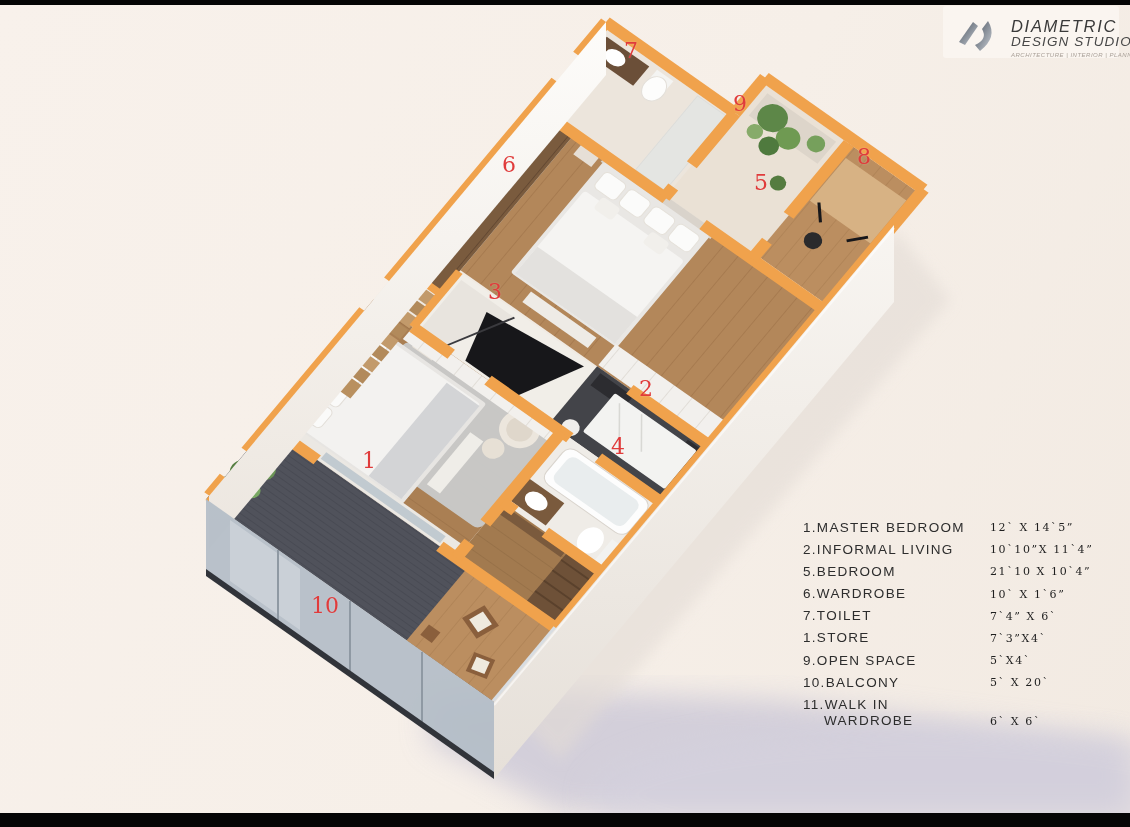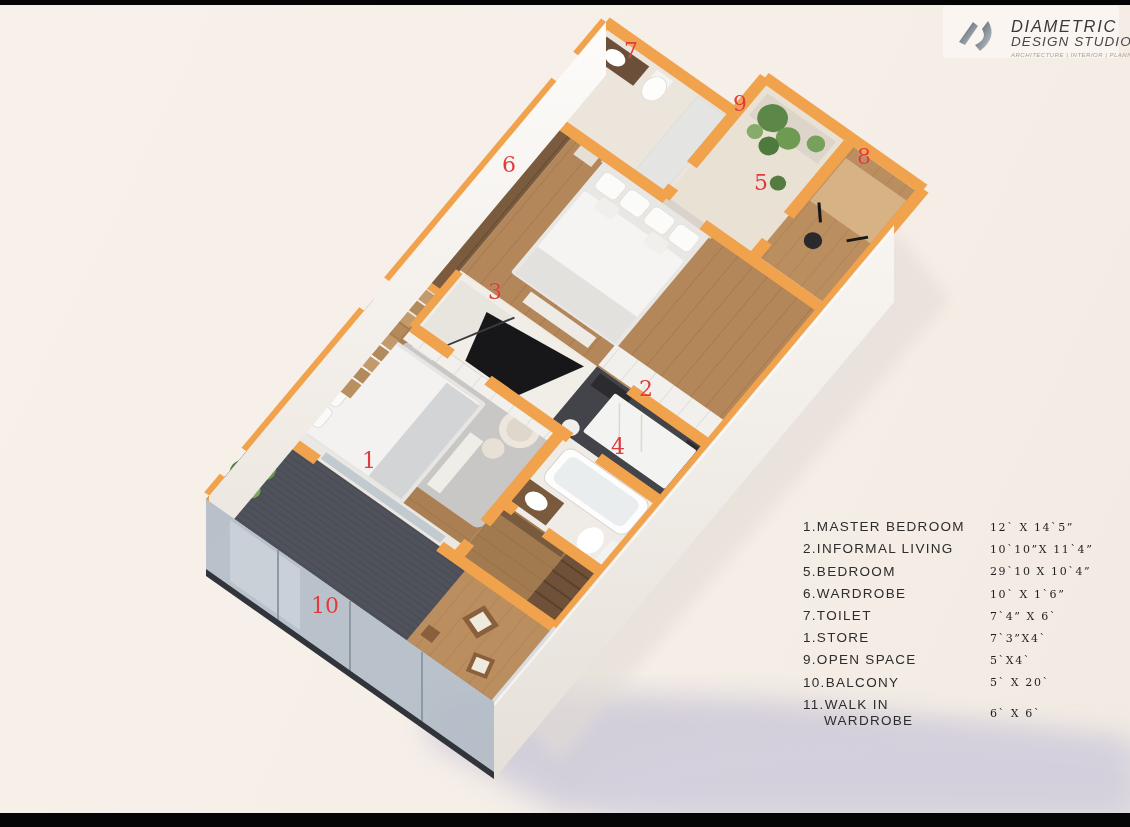--- a/index.html
+++ b/index.html
@@ -10,21 +10,21 @@
   .bar.top{top:0;height:5px;}
   .bar.bottom{bottom:0;height:14px;}
   svg.plan{position:absolute;left:0;top:0;}
   
   .plan-labels{position:absolute;left:0;top:0;width:100%;height:100%;pointer-events:none;}
   .plan-num{position:absolute;transform:translate(-50%,-50%);
             font-family:"DejaVu Serif",serif;font-size:22px;line-height:1;
             color:var(--label_red,#e03b3b);text-shadow:0 0 2px rgba(255,255,255,.25);}
   
   .legend{position:absolute;left:803px;top:520px;width:320px;}
-  .legend-row{display:flex;align-items:center;margin-bottom:7.2px;}
+  .legend-row{display:flex;align-items:flex-end;margin-bottom:7.2px;}
   .legend-name{width:187px;font-size:13.5px;letter-spacing:1.3px;color:#2d2d2d;line-height:14.5px;}
   .legend-name .line2{margin-left:21px;margin-top:2px;}
   .legend-size{font-family:"DejaVu Serif",serif;font-size:11px;letter-spacing:1.6px;
                color:#1f1f1f;line-height:15px;white-space:nowrap;}
   
   .logo{position:absolute;left:943px;top:6px;width:176px;height:52px;
         background:rgba(253,250,247,.6);border-radius:3px;display:flex;align-items:flex-end;font-style:italic;}
   .logo-mark{width:52px;height:46px;margin-left:8px;flex:0 0 auto;}
   .logo-text{display:flex;flex-direction:column;margin-left:8px;}
   .logo-l1{font-size:16.5px;letter-spacing:1.7px;color:#3a3a3a;font-weight:500;line-height:17px;}
@@ -297,21 +297,21 @@
           <div>2.INFORMAL LIVING</div>
 
         </div>
         <div class="legend-size">10`10”X 11`4”</div>
       </div>
       <div class="legend-row">
         <div class="legend-name">
           <div>5.BEDROOM</div>
 
         </div>
-        <div class="legend-size">29`10 X 10`4”</div>
+        <div class="legend-size">21`10 X 10`4”</div>
       </div>
       <div class="legend-row">
         <div class="legend-name">
           <div>6.WARDROBE</div>
 
         </div>
         <div class="legend-size">10` X 1`6”</div>
       </div>
       <div class="legend-row">
         <div class="legend-name">

